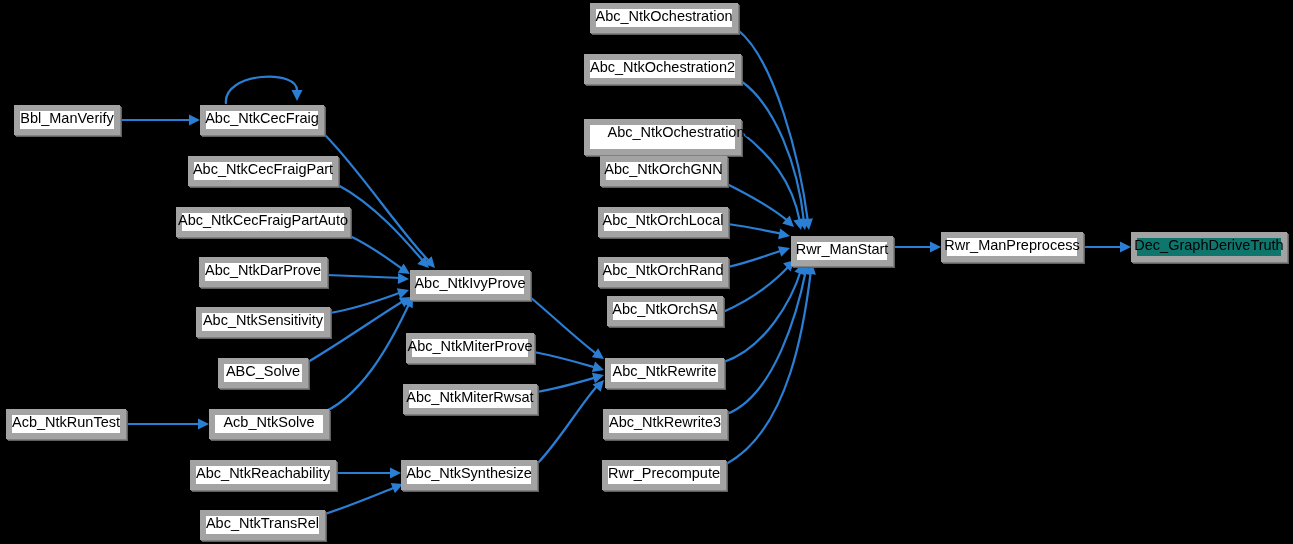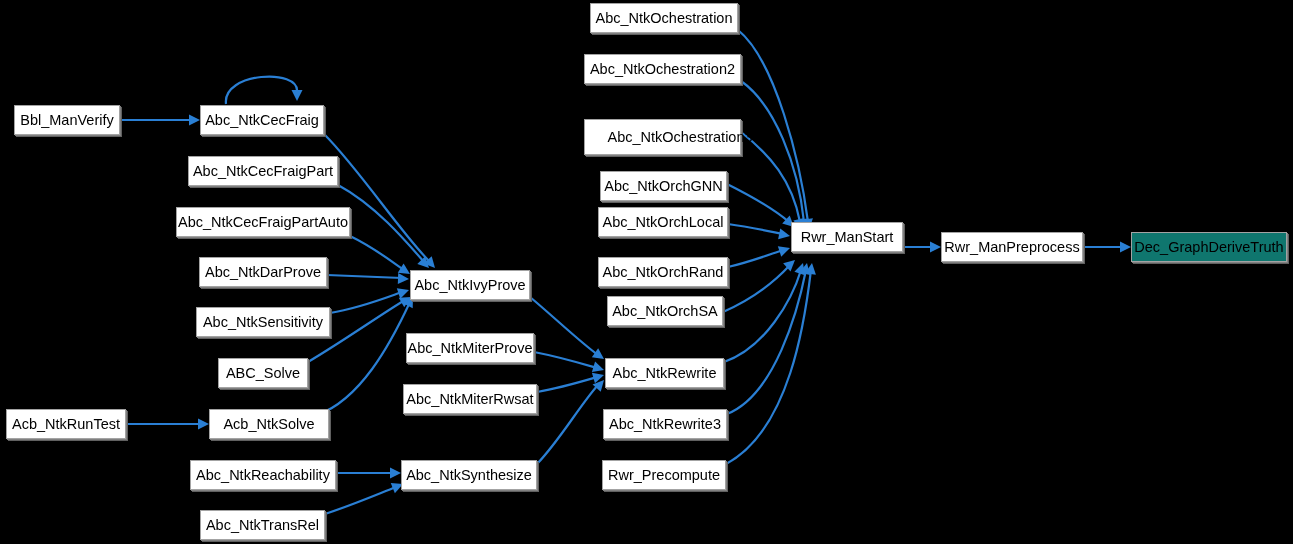--- a/index.html
+++ b/index.html
@@ -19,24 +19,24 @@
     position: absolute;
     left: 0; top: 0;
     width: 1293px;
     height: 544px;
     display: block;
   }
   .node-box {
     position: absolute;
     box-sizing: border-box;
     background: #ffffff;
-    border: 1px solid #a3a3a3;
+    border: 6px solid #a3a3a3;
     box-shadow: 1px 1px 0 0 #808080, 2px 2px 0 0 #606060;
     display: flex;
-    align-items: center;
+    align-items: flex-start;
     justify-content: center;
     color: #000000;
     font-size: 14.5px;
     line-height: 1;
     white-space: nowrap;
     letter-spacing: 0px;
     cursor: pointer;
   }
   .node-box.highlight {
     background: #0f766e;
@@ -159,42 +159,42 @@
       </div>
       <div class="node-box" style="left: 590px; top: 3px; width: 148px; height: 30px;">
         <span class="node-label">Abc_NtkOchestration</span>
       </div>
       <div class="node-box" style="left: 584px; top: 54px; width: 157px; height: 30px;">
         <span class="node-label">Abc_NtkOchestration2</span>
       </div>
       <div class="node-box" style="left: 584px; top: 119px; width: 157px; height: 36px; padding-left: 35px;">
         <span class="node-label">Abc_NtkOchestration3</span>
       </div>
-      <div class="node-box" style="left: 600px; top: 156px; width: 127px; height: 30px; margin-top: 15px;">
+      <div class="node-box" style="left: 600px; top: 156px; width: 127px; height: 30px;">
         <span class="node-label">Abc_NtkOrchGNN</span>
       </div>
       <div class="node-box" style="left: 598px; top: 207px; width: 130px; height: 30px;">
         <span class="node-label">Abc_NtkOrchLocal</span>
       </div>
       <div class="node-box" style="left: 598px; top: 257px; width: 130px; height: 30px;">
         <span class="node-label">Abc_NtkOrchRand</span>
       </div>
       <div class="node-box" style="left: 607px; top: 296px; width: 116px; height: 30px;">
         <span class="node-label">Abc_NtkOrchSA</span>
       </div>
       <div class="node-box" style="left: 605px; top: 358px; width: 119px; height: 30px;">
         <span class="node-label">Abc_NtkRewrite</span>
       </div>
       <div class="node-box" style="left: 603px; top: 409px; width: 124px; height: 30px;">
         <span class="node-label">Abc_NtkRewrite3</span>
       </div>
       <div class="node-box" style="left: 602px; top: 460px; width: 124px; height: 30px;">
         <span class="node-label">Rwr_Precompute</span>
       </div>
-      <div class="node-box" style="left: 791px; top: 222px; width: 112px; height: 30px;">
+      <div class="node-box" style="left: 791px; top: 236px; width: 102px; height: 30px;">
         <span class="node-label">Rwr_ManStart</span>
       </div>
       <div class="node-box" style="left: 941px; top: 232px; width: 142px; height: 30px;">
         <span class="node-label">Rwr_ManPreprocess</span>
       </div>
       <div class="node-box highlight" style="left: 1131px; top: 232px; width: 156px; height: 30px;">
         <span class="node-label">Dec_GraphDeriveTruth</span>
       </div>
     </div>
 </div>

